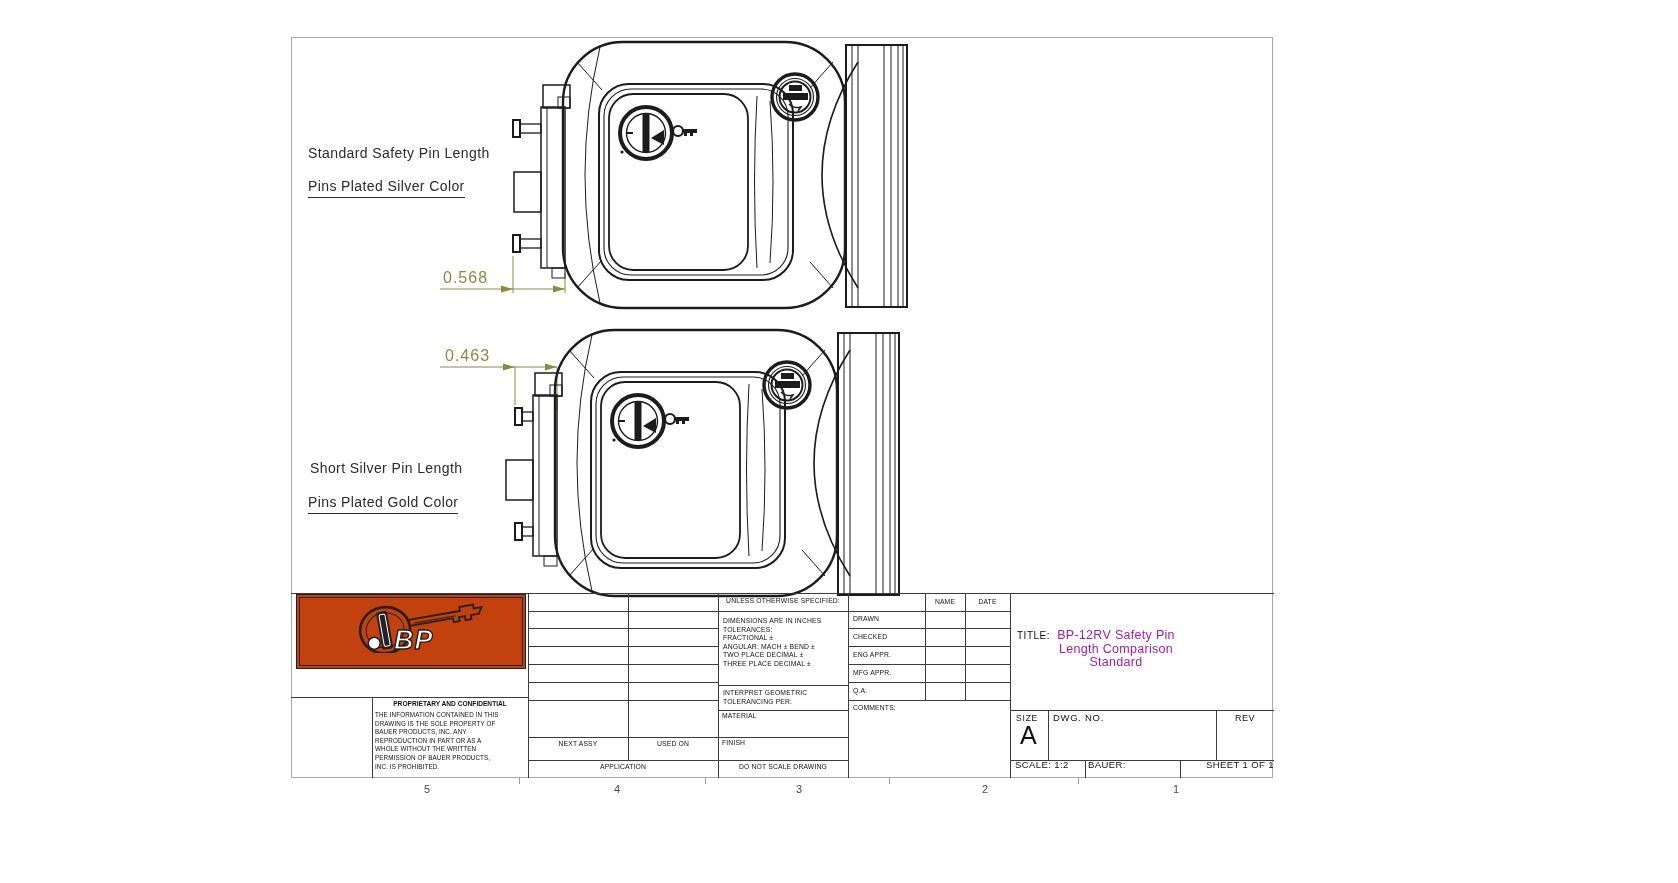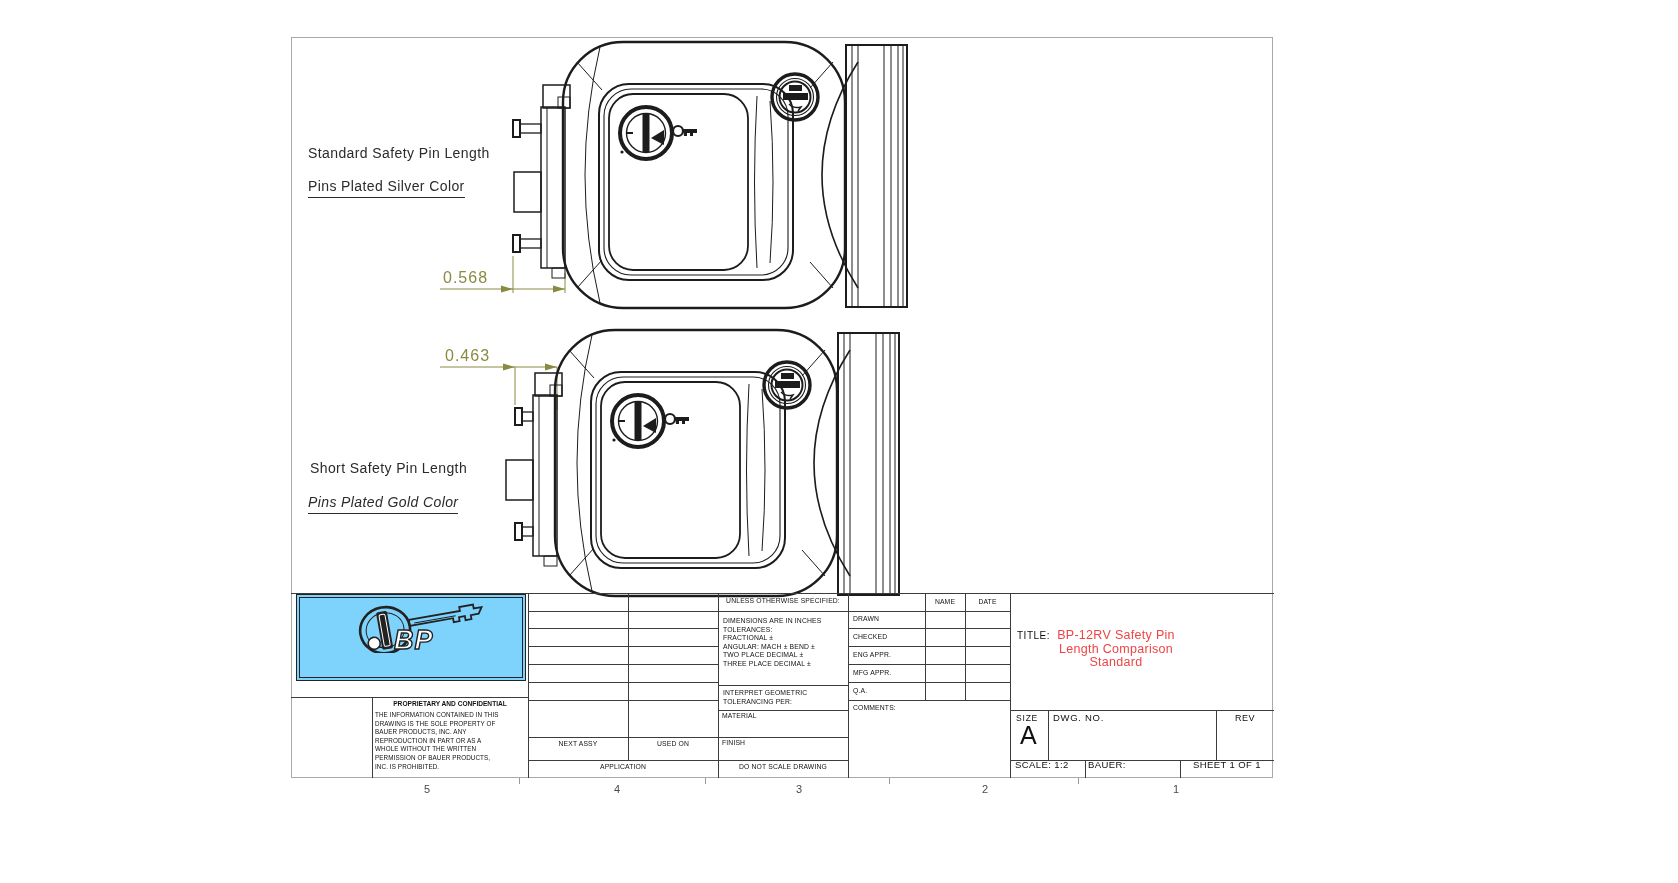--- a/index.html
+++ b/index.html
@@ -8,33 +8,33 @@
   .sheet-border{position:absolute;left:291px;top:37px;width:982px;height:741px;
                 border:1px solid #a9a9a9;box-sizing:border-box;}
   .ann{position:absolute;font-size:14px;letter-spacing:.4px;color:#2b2b2b;white-space:nowrap;}
   .ann.u{border-bottom:1.6px solid #2b2b2b;padding-bottom:3px;}
   .zone{position:absolute;top:783px;font-size:11px;color:#4a4a4a;}
   .tick{position:absolute;top:778px;width:1px;height:6px;background:#9a9a9a;}
   .tblock{position:absolute;left:291px;top:593px;width:983px;height:185px;}
   .ln{position:absolute;background:#3c3c3c;}
   .t{position:absolute;font-size:6.8px;line-height:8.5px;color:#101010;white-space:nowrap;letter-spacing:.15px;}
   .tc{text-align:center;white-space:nowrap;}
-  .logo-box{position:absolute;left:5px;top:1px;width:230px;height:87px;border:1.5px solid #222;
-            box-sizing:border-box;background:#7dd3fc;}
+  .logo-box{position:absolute;left:5px;top:1px;width:230px;height:75px;border:1.5px solid #222;
+            box-sizing:border-box;background:#c2410c;}
   .logo-inner{position:absolute;left:2px;top:2px;right:2px;bottom:2px;border:1px solid #222;}
   .company-box{position:absolute;left:9px;top:36px;right:9px;height:48px;border:1.2px solid #222;
                box-sizing:border-box;display:flex;align-items:center;justify-content:center;
                font-family:"Liberation Sans",sans-serif;font-style:italic;font-weight:bold;
                font-size:17px;letter-spacing:.6px;color:#111;}
   .prop-head{position:absolute;left:84px;top:107px;width:150px;text-align:center;
              font-size:6.6px;font-weight:bold;color:#111;}
   .prop-body{position:absolute;left:84px;top:118px;width:126px;font-size:6.3px;line-height:8.6px;
              color:#111;letter-spacing:.1px;}
   .title-lines{position:absolute;left:740px;top:36px;width:170px;text-align:center;
-               font-size:12.5px;line-height:13.5px;letter-spacing:.3px;color:#ef4444;}
+               font-size:12.5px;line-height:13.5px;letter-spacing:.3px;color:#a21caf;}
   svg text{font-family:"Liberation Sans",sans-serif;}
 </style>
 </head>
 <body>
 
 <div class="stage">
 
   <div class="sheet-border"></div>
 
   <svg id="cad" width="1678" height="883" viewBox="0 0 1678 883" style="position:absolute;left:0;top:0;">
@@ -151,22 +151,22 @@
           <rect x="523" y="120" width="7" height="17" stroke-width="2"></rect>
           <rect x="530" y="124" width="11" height="9" stroke-width="1.3"></rect>
           <rect x="523" y="235" width="7" height="17" stroke-width="2"></rect>
           <rect x="530" y="239" width="11" height="9" stroke-width="1.3"></rect>
         </g>
       </g>
     </svg>
 
   <div class="ann" style="left:308px;top:145px;">Standard Safety Pin Length</div>
   <div class="ann u" style="left:308px;top:178px;">Pins Plated Silver Color</div>
-  <div class="ann" style="left:310px;top:460px;">Short Safety Pin Length</div>
-  <div class="ann u" style="left:308px;top:494px;font-style:italic;">Pins Plated Gold Color</div>
+  <div class="ann" style="left:310px;top:460px;">Short Silver Pin Length</div>
+  <div class="ann u" style="left:308px;top:494px;">Pins Plated Gold Color</div>
 
   <div class="zone" style="left:424px;">5</div>
   <div class="zone" style="left:614px;">4</div>
   <div class="zone" style="left:796px;">3</div>
   <div class="zone" style="left:982px;">2</div>
   <div class="zone" style="left:1173px;">1</div>
   <i class="tick" style="left:519px;"></i>
   <i class="tick" style="left:705px;"></i>
   <i class="tick" style="left:889px;"></i>
   <i class="tick" style="left:1078px;"></i>
@@ -223,21 +223,21 @@
       <div>BP-12RV Safety Pin</div>
       <div>Length Comparison</div>
       <div>Standard</div>
     </div>
     <div class="t" style="left:725px;top:121px;font-size:8.5px;letter-spacing:.8px;">SIZE</div>
     <div class="t" style="left:729px;top:129px;font-size:25px;line-height:26px;">A</div>
     <div class="t" style="left:762px;top:121px;font-size:9.5px;letter-spacing:.7px;">DWG. NO.</div>
     <div class="t tc" style="left:925px;top:121px;width:58px;font-size:9px;letter-spacing:.5px;">REV</div>
     <div class="t" style="left:724px;top:168px;font-size:9.5px;letter-spacing:.4px;">SCALE: 1:2</div>
     <div class="t" style="left:797px;top:168px;font-size:9.5px;letter-spacing:.4px;">BAUER:</div>
-    <div class="t tc" style="left:889px;top:168px;width:94px;font-size:9.5px;letter-spacing:.4px;">SHEET 1 OF 1</div>
+    <div class="t tc" style="left:889px;top:168px;width:94px;font-size:9.5px;letter-spacing:.4px;text-align:right;">SHEET 1 OF 1</div>
   <i class="ln" style="left: 237px; top: 0px; width: 1px; height: 185px;"></i>
       <i class="ln" style="left: 337px; top: 0px; width: 1px; height: 167px;"></i>
       <i class="ln" style="left: 427px; top: 0px; width: 1px; height: 185px;"></i>
       <i class="ln" style="left: 557px; top: 0px; width: 1px; height: 185px;"></i>
       <i class="ln" style="left: 634px; top: 0px; width: 1px; height: 107px;"></i>
       <i class="ln" style="left: 674px; top: 0px; width: 1px; height: 107px;"></i>
       <i class="ln" style="left: 719px; top: 0px; width: 1px; height: 185px;"></i>
       <i class="ln" style="left: 757px; top: 117px; width: 1px; height: 50px;"></i>
       <i class="ln" style="left: 925px; top: 117px; width: 1px; height: 50px;"></i>
       <i class="ln" style="left: 794px; top: 167px; width: 1px; height: 18px;"></i>

